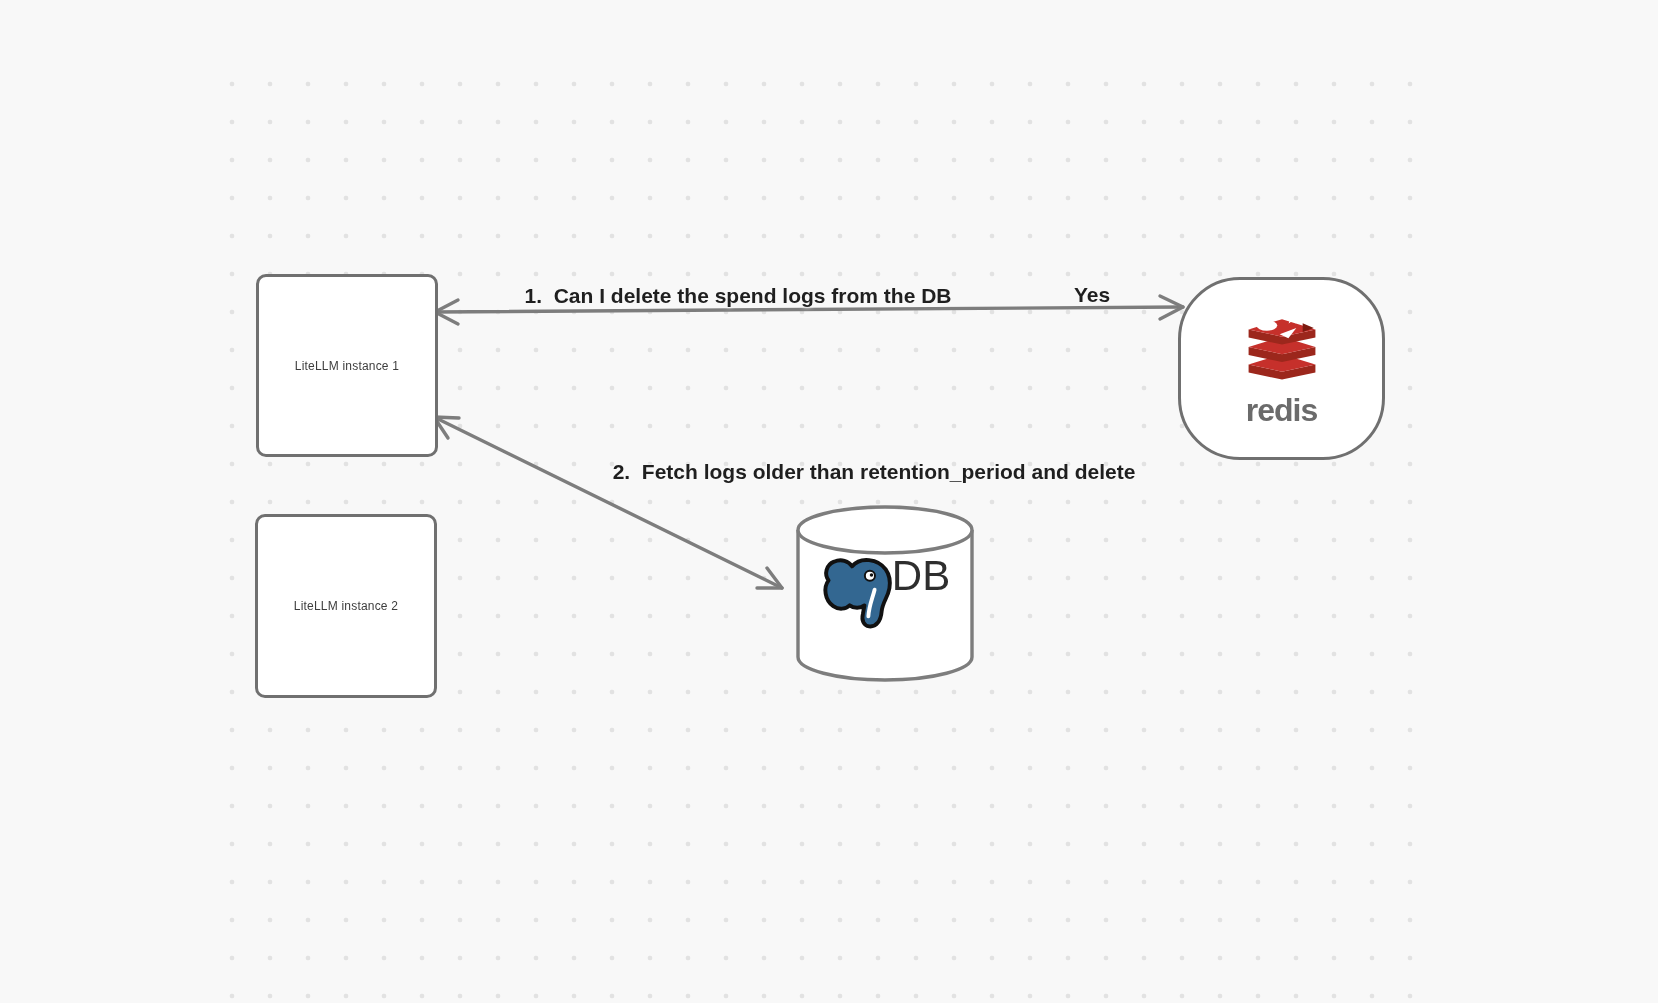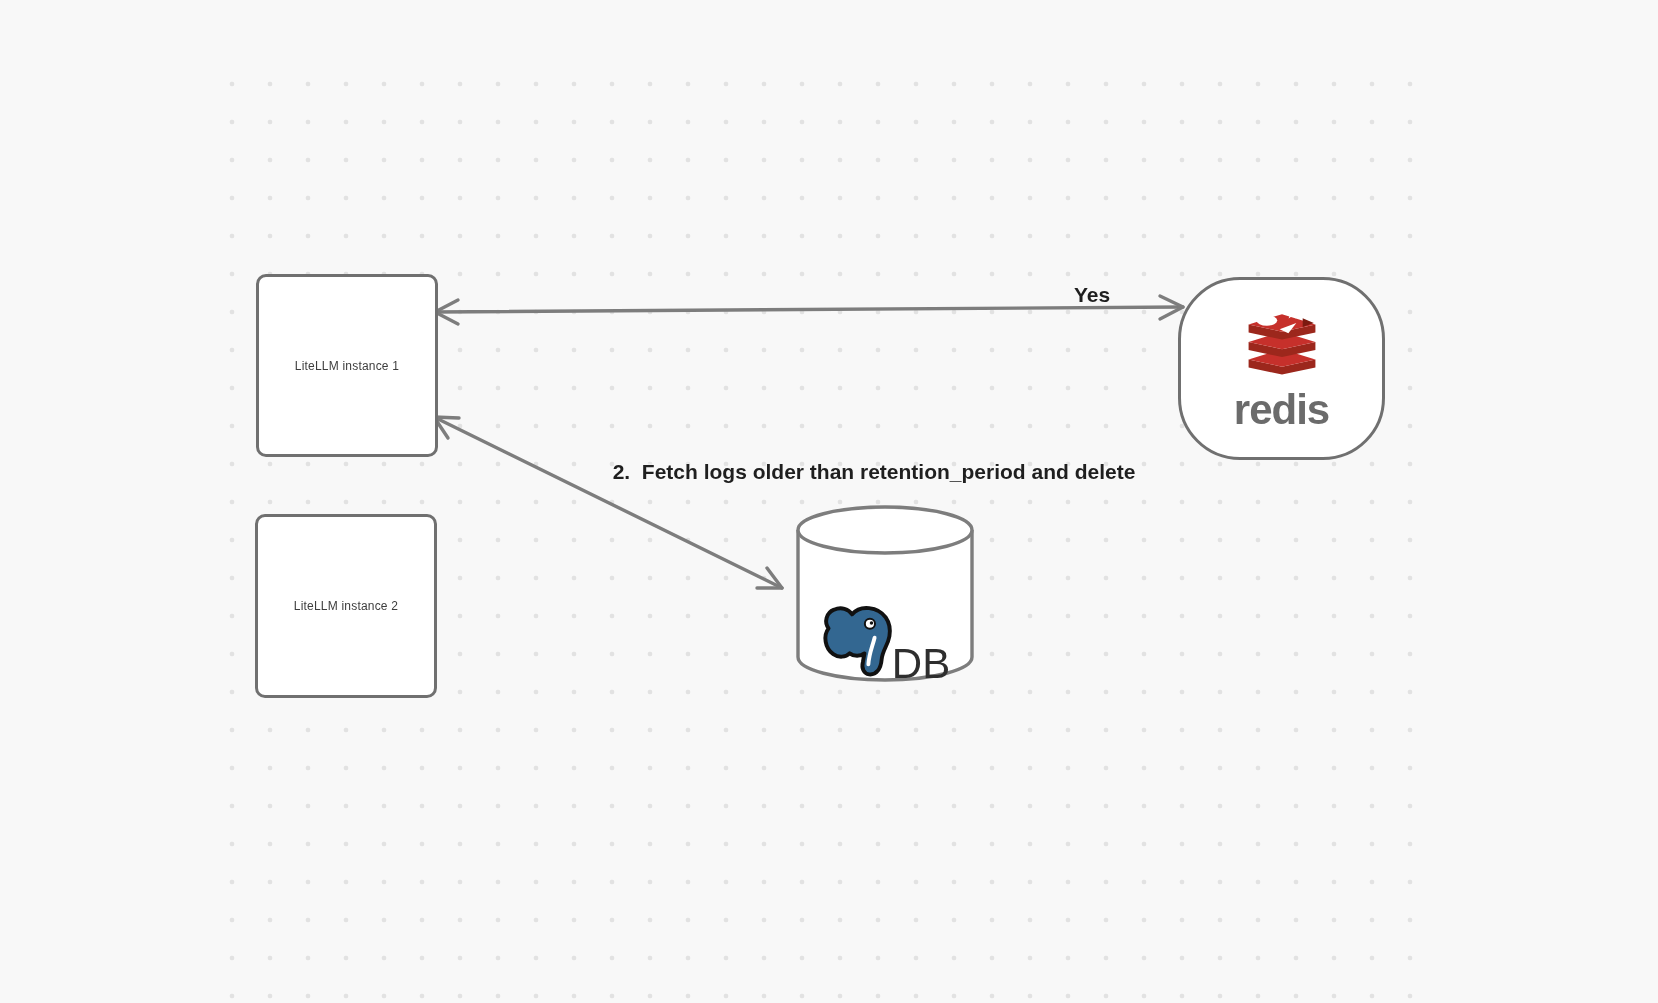--- a/index.html
+++ b/index.html
@@ -18,31 +18,31 @@
   .node-box{position:absolute;width:176px;height:177px;background:var(--node-fill);
     border:3.5px solid var(--node-border);border-radius:10px;
     display:flex;align-items:center;justify-content:center;}
   .node-box .node-label{font-size:12px;color:var(--node-text);letter-spacing:.2px;}
   #box1{left:256px;top:274px;}
   #box2{left:255px;top:514px;height:178px;}
   #box3{left:255px;top:754px;height:178px;}
   .redis-node{position:absolute;left:1178px;top:277px;width:201px;height:177px;
     background:var(--node-fill);border:3.5px solid var(--node-border);border-radius:62px;
     display:flex;flex-direction:column;align-items:center;justify-content:center;}
-  .redis-wordmark{font-size:42px;font-weight:700;color:var(--redis-wordmark);
+  .redis-wordmark{font-size:32px;font-weight:700;color:var(--redis-wordmark);
     letter-spacing:-1px;line-height:1;margin-top:12px;}
   .edge-label{position:absolute;transform:translate(-50%,-50%);white-space:pre;
     font-size:21px;font-weight:700;color:var(--label-text);
     text-shadow:0 0 3px var(--background),0 0 5px var(--background);}
   #edge1-label{left:738px;top:296px;}
   #edge1-reply{left:1092px;top:295px;}
   #edge2-label{left:874px;top:472px;}
   .db-node{position:absolute;left:794px;top:503px;width:182px;height:182px;}
   .db-inner{position:absolute;left:794px;top:503px;width:182px;height:182px;
-    display:flex;align-items:flex-end;justify-content:center;padding-top:52px;box-sizing:border-box;}
+    display:flex;align-items:flex-start;justify-content:center;padding-top:52px;box-sizing:border-box;}
   .db-label{font-size:42px;color:#2e2e2e;letter-spacing:0;line-height:1;margin-left:-6px;}
 </style>
 </head>
 <body>
 
 <div class="canvas">
 
   <div class="dots"></div>
 
   <svg class="edges-svg" viewBox="0 0 1658 1003" fill="none">
@@ -58,20 +58,21 @@
     </g>
   </svg>
 
   <div class="node-box" id="box1">
     <span class="node-label">LiteLLM instance 1</span>
   </div>
   <div class="node-box" id="box2">
     <span class="node-label">LiteLLM instance 2</span>
   </div>
 
+  <div class="edge-label" id="edge1-label">1.  Can I delete the spend logs from the DB</div>
   <div class="edge-label" id="edge1-reply">Yes</div>
   <div class="edge-label" id="edge2-label">2.  Fetch logs older than retention_period and delete</div>
 
   <div class="redis-node">
     <svg width="88" height="70" viewBox="0 0 100 88">
 
       <path d="M8 66 L8 76 L50 85 L92 76 L92 66 L50 75 Z" style="fill:var(--redis-dark-red)"></path>
       <path d="M8 66 L50 53 L92 66 L50 75 Z" style="fill:var(--redis-red)"></path>
 
       <path d="M8 44 L8 54 L50 63 L92 54 L92 44 L50 53 Z" style="fill:var(--redis-dark-red)"></path>

